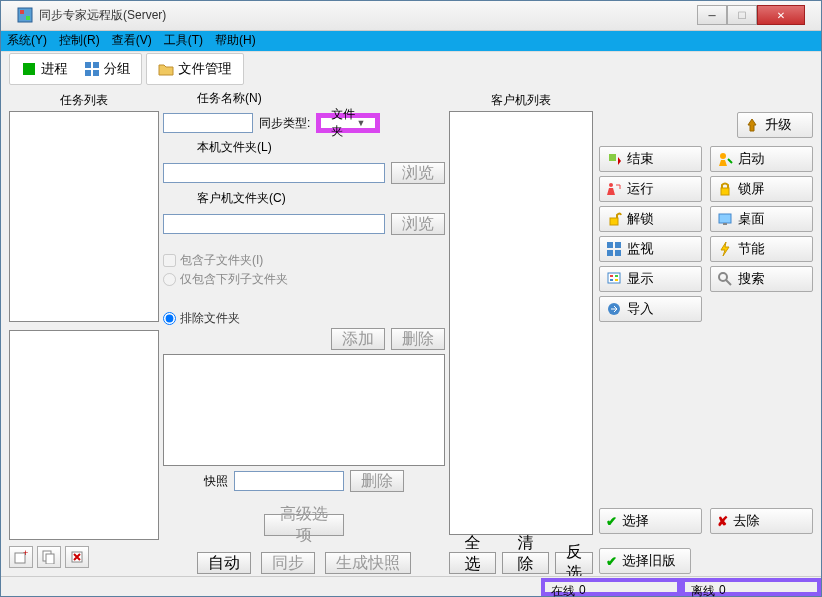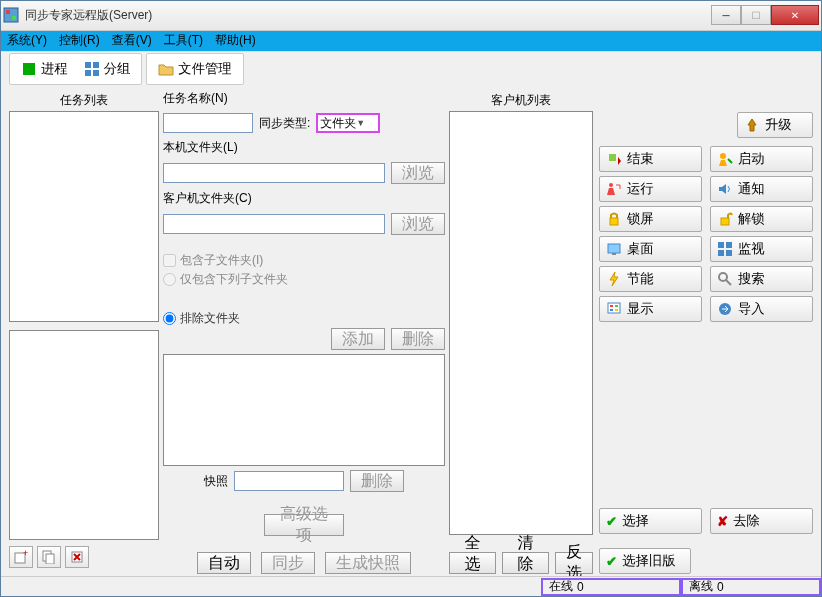--- a/index.html
+++ b/index.html
@@ -1,18 +1,18 @@
 <!DOCTYPE html>
 <html><head>
 <meta charset="utf-8">
 <style>
 * { box-sizing: border-box; margin: 0; padding: 0; }
 body { font-family: "Microsoft YaHei", SimSun, sans-serif; font-size: 12px; background: #fff; overflow: hidden; }
 .window { width: 822px; height: 597px; background: #f0f0f0; border: 1px solid #5a7fa0; display: flex; flex-direction: column; }
-.titlebar { height: 30px; background: linear-gradient(#f8f8f8, #e8e8e8); display: flex; align-items: center; padding: 0 2px; border-bottom: 1px solid #ccc; }
+.titlebar { height: 30px; background: linear-gradient(#f8f8f8, #e8e8e8); display: flex; align-items: center; padding: 0 16px; border-bottom: 1px solid #ccc; }
 .titlebar .app-icon { width: 16px; height: 16px; margin-right: 6px; }
 .titlebar .title { flex: 1; color: #333; }
 .titlebar .win-btns { display: flex; gap: 0; }
 .titlebar .win-btn { width: 30px; height: 20px; border: 1px solid #aaa; background: linear-gradient(#f8f8f8, #e0e0e0); display: flex; align-items: center; justify-content: center; font-size: 10px; }
 .titlebar .win-btn.close { width: 48px; background: linear-gradient(#e07070, #c83030); color: #fff; border-color: #a02020; }
 .titlebar .win-btn.max { color: #999; }
 .menubar { height: 22px; background: #0ea5e9; display: flex; align-items: center; padding: 0 6px; gap: 12px; border-bottom: 1px solid #ddd; }
 .menubar span { cursor: default; }
 .toolbar { height: 34px; background: #f0f0f0; display: flex; align-items: center; padding: 4px 8px; gap: 4px; }
 .toolbar .grp { border: 1px solid #ccc; background: #fff; padding: 3px 4px; display: flex; gap: 2px; border-radius: 2px; }
@@ -22,45 +22,45 @@
 .col-left { width: 150px; display: flex; flex-direction: column; }
 .col-mid { width: 282px; display: flex; flex-direction: column; }
 .col-right { flex: 1; display: flex; gap: 6px; }
 .hdr { text-align: center; padding: 2px 0; }
 .list { flex: 1; background: #fff; border: 1px solid #888; }
 .task-list { height: 260px; }
 .sub-list { flex: 1; margin-top: 8px; }
 .left-btns { display: flex; gap: 4px; padding: 6px 0; }
 .smallbtn { width: 24px; height: 22px; border: 1px solid #aaa; background: linear-gradient(#fff,#e8e8e8); display: flex; align-items: center; justify-content: center; }
 .field-row { display: flex; align-items: center; gap: 6px; margin-bottom: 6px; }
-.field-label { white-space: nowrap; }
+.field-label { white-space: nowrap; margin-left: 34px; }
 .text-input { border: 1px solid #7a9ac0; background: #fff; height: 20px; padding: 0 3px; flex: 1; }
 .btn { border: 1px solid #999; background: linear-gradient(#fdfdfd,#e4e4e4); padding: 2px 10px; height: 22px; font-size: 16px; display: inline-flex; align-items: center; justify-content: center; }
 .btn.disabled { color: #999; }
-.select { border: 2px solid #d946ef; background: #fff; height: 20px; width: 64px; padding: 0 2px; display: flex; align-items: center; justify-content: flex-start; }
+.select { border: 5px solid #d946ef; background: #fff; height: 20px; width: 64px; padding: 0 10px; display: flex; align-items: center; justify-content: flex-start; }
 .select .arrow { font-size: 9px; color: #555; }
 .scroll-panel { border: 1px solid #888; background: #fff; height: 112px; margin-bottom: 4px; }
 .checkbox-row, .radio-row { display: flex; align-items: center; gap: 4px; color: #888; padding: 1px 0; }
 .checkbox-row input, .radio-row input { margin: 0; }
 .radio-row.selected { color: #333; margin-top: 20px; }
 .mid-btns { display: flex; justify-content: flex-end; gap: 6px; margin-bottom: 4px; }
 .mid-bottom-btns { display: flex; justify-content: center; gap: 10px; padding-top: 6px; }
 .client-col { width: 144px; display: flex; flex-direction: column; }
 .client-list { flex: 1; background: #fff; border: 1px solid #888; }
 .client-btns { display: flex; gap: 6px; padding-top: 17px; justify-content: center; }
 .action-col { flex: 1; display: flex; flex-direction: column; gap: 8px; padding-top: 22px; justify-content: flex-end; }
 .action-grid { display: grid; grid-template-columns: 1fr 1fr; gap: 4px 8px; }
 .action-grid.single { grid-template-columns: 1fr; width: 76px; margin-left: auto; }
 .abtn { border: 1px solid #aaa; background: linear-gradient(#fefefe,#e8e8e8); height: 26px; display: flex; align-items: center; gap: 5px; padding: 0 6px; border-radius: 2px; }
 .abtn .ico { width: 16px; height: 16px; flex-shrink: 0; }
 .check-green { color: #0a0; font-weight: bold; }
 .x-red { color: #c00; font-weight: bold; }
 .sel-row { display: flex; gap: 8px; margin-top: auto; margin-bottom: 30px; }
 .statusbar { height: 20px; background: #f0f0f0; border-top: 1px solid #ccc; display: flex; align-items: center; }
-.statusbar .cell { border: 2px solid #8b5cf6; padding: 1px 6px; height: 18px; display: flex; align-items: center; gap: 4px; }
+.statusbar .cell { border: 4px solid #8b5cf6; padding: 1px 6px; height: 18px; display: flex; align-items: flex-start; gap: 4px; }
 .statusbar .spacer { flex: 1; }
 svg { display: block; }
 </style>
 </head>
 <body>
 
 <div class="window">
   <div class="titlebar">
     <span class="app-icon">
       <svg width="16" height="16">
@@ -253,29 +253,20 @@
                   <circle cx="5" cy="4" r="2" fill="#e44"></circle>
                   <path d="M3 7 L7 7 L9 14 L1 14 Z" fill="#e44"></path>
                   <path d="M10 4 L14 4 L14 8" stroke="#e44" fill="none"></path>
                 </svg>
               </span>
               <span>运行</span>
             </button>
           <button class="abtn">
               <span class="ico">
                 <svg width="16" height="16">
-                  <path d="M2 6 L5 6 L9 3 L9 13 L5 10 L2 10 Z" fill="#48c"></path>
-                  <path d="M11 5 Q14 8 11 11" stroke="#48c" fill="none"></path>
-                </svg>
-              </span>
-              <span>通知</span>
-            </button>
-          <button class="abtn">
-              <span class="ico">
-                <svg width="16" height="16">
                   <rect x="4" y="7" width="8" height="7" fill="#fc0" stroke="#c90"></rect>
                   <path d="M5 7 L5 4 Q8 1 11 4 L11 7" stroke="#c90" fill="none" stroke-width="2"></path>
                 </svg>
               </span>
               <span>锁屏</span>
             </button>
           <button class="abtn">
               <span class="ico">
                 <svg width="16" height="16">
                   <rect x="4" y="7" width="8" height="7" fill="#fc0" stroke="#c90"></rect>
@@ -304,45 +295,45 @@
               </span>
               <span>监视</span>
             </button>
           <button class="abtn">
               <span class="ico">
                 <svg width="16" height="16">
                   <path d="M9 1 L4 9 L8 9 L6 15 L12 6 L8 6 Z" fill="#fc0" stroke="#c90"></path>
                 </svg>
               </span>
               <span>节能</span>
-            </button>
-          <button class="abtn">
-              <span class="ico">
-                <svg width="16" height="16">
-                  <circle cx="6" cy="6" r="4" fill="none" stroke="#888" stroke-width="2"></circle>
-                  <path d="M9 9 L14 14" stroke="#888" stroke-width="2"></path>
-                </svg>
-              </span>
-              <span>搜索</span>
             </button>
           <button class="abtn">
               <span class="ico">
                 <svg width="16" height="16">
                   <rect x="2" y="2" width="12" height="10" fill="#fff" stroke="#48c"></rect>
                   <rect x="4" y="4" width="3" height="2" fill="#e44"></rect>
                   <rect x="9" y="4" width="3" height="2" fill="#4c4"></rect>
                   <rect x="4" y="8" width="3" height="2" fill="#48c"></rect>
                   <rect x="9" y="8" width="3" height="2" fill="#fc0"></rect>
                 </svg>
               </span>
               <span>显示</span>
             </button>
           <button class="abtn">
               <span class="ico">
                 <svg width="16" height="16">
+                  <circle cx="6" cy="6" r="4" fill="none" stroke="#888" stroke-width="2"></circle>
+                  <path d="M9 9 L14 14" stroke="#888" stroke-width="2"></path>
+                </svg>
+              </span>
+              <span>搜索</span>
+            </button>
+          <button class="abtn">
+              <span class="ico">
+                <svg width="16" height="16">
                   <circle cx="8" cy="8" r="6" fill="#48c"></circle>
                   <path d="M5 8 L11 8 M8 5 L11 8 L8 11" stroke="#fff" fill="none"></path>
                 </svg>
               </span>
               <span>导入</span>
             </button>
         </div>
         <div class="sel-row">
           <button class="abtn" style="flex:1">
               <span class="check-green">✔</span>

